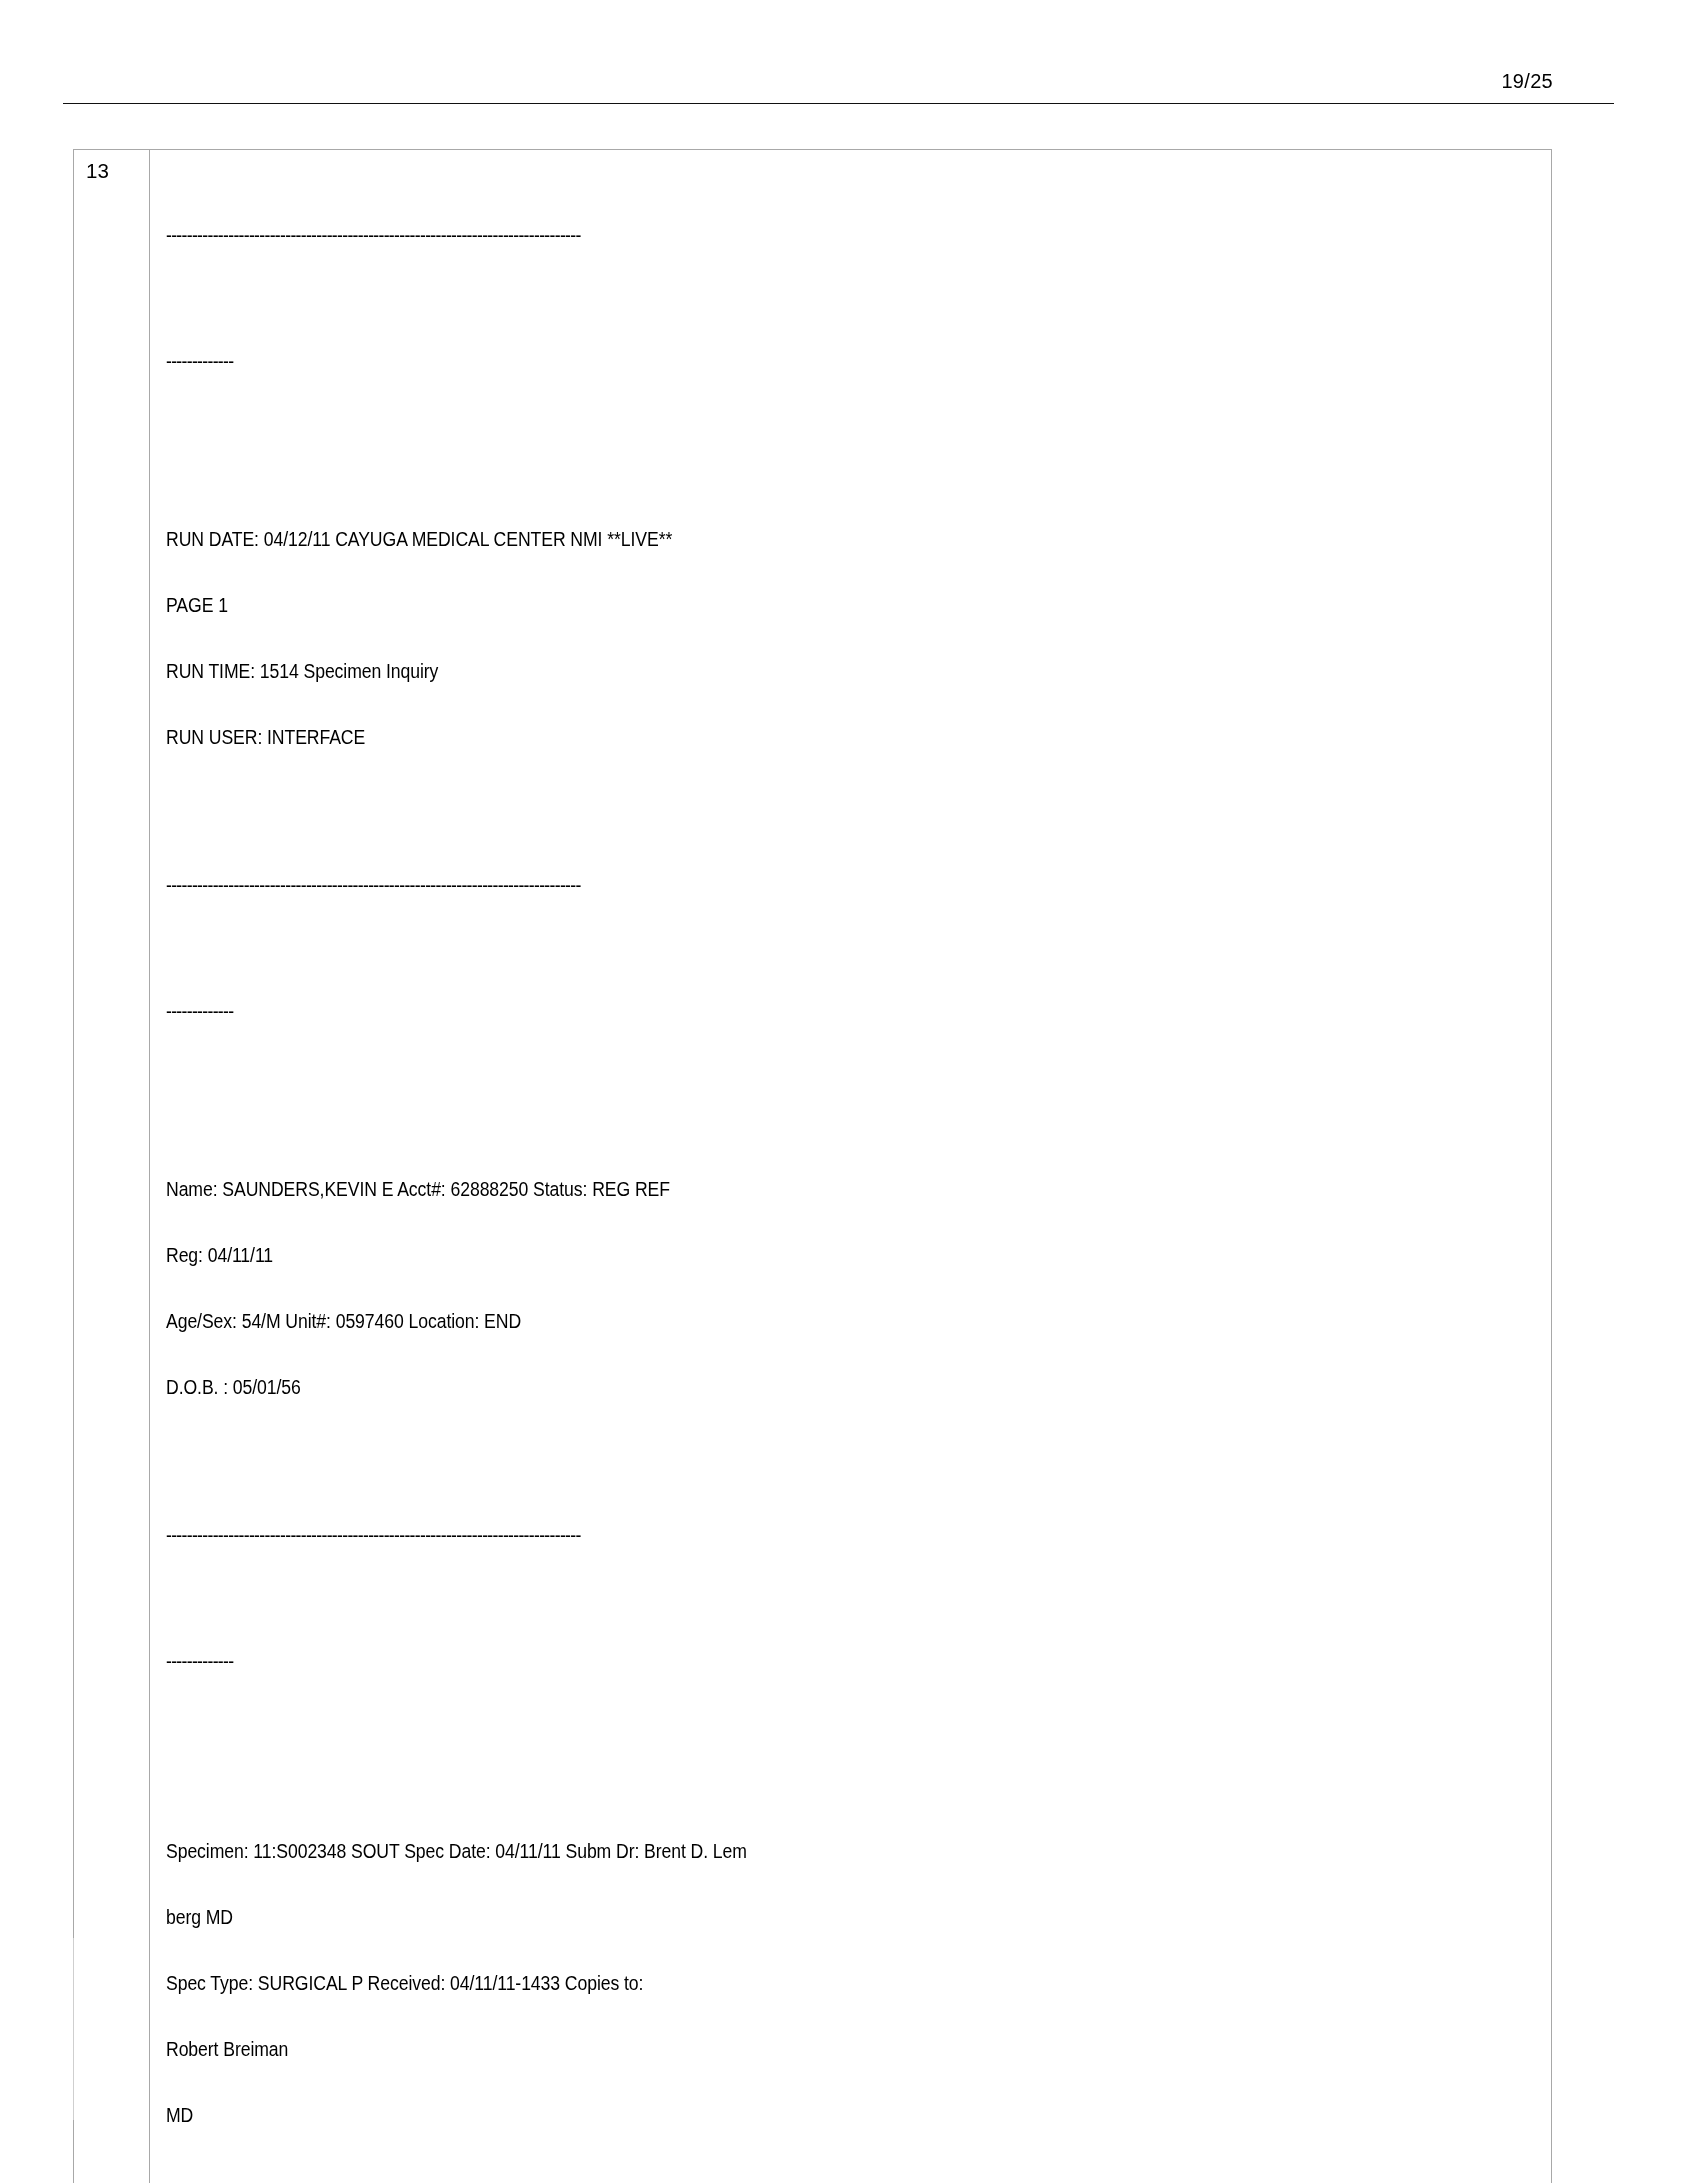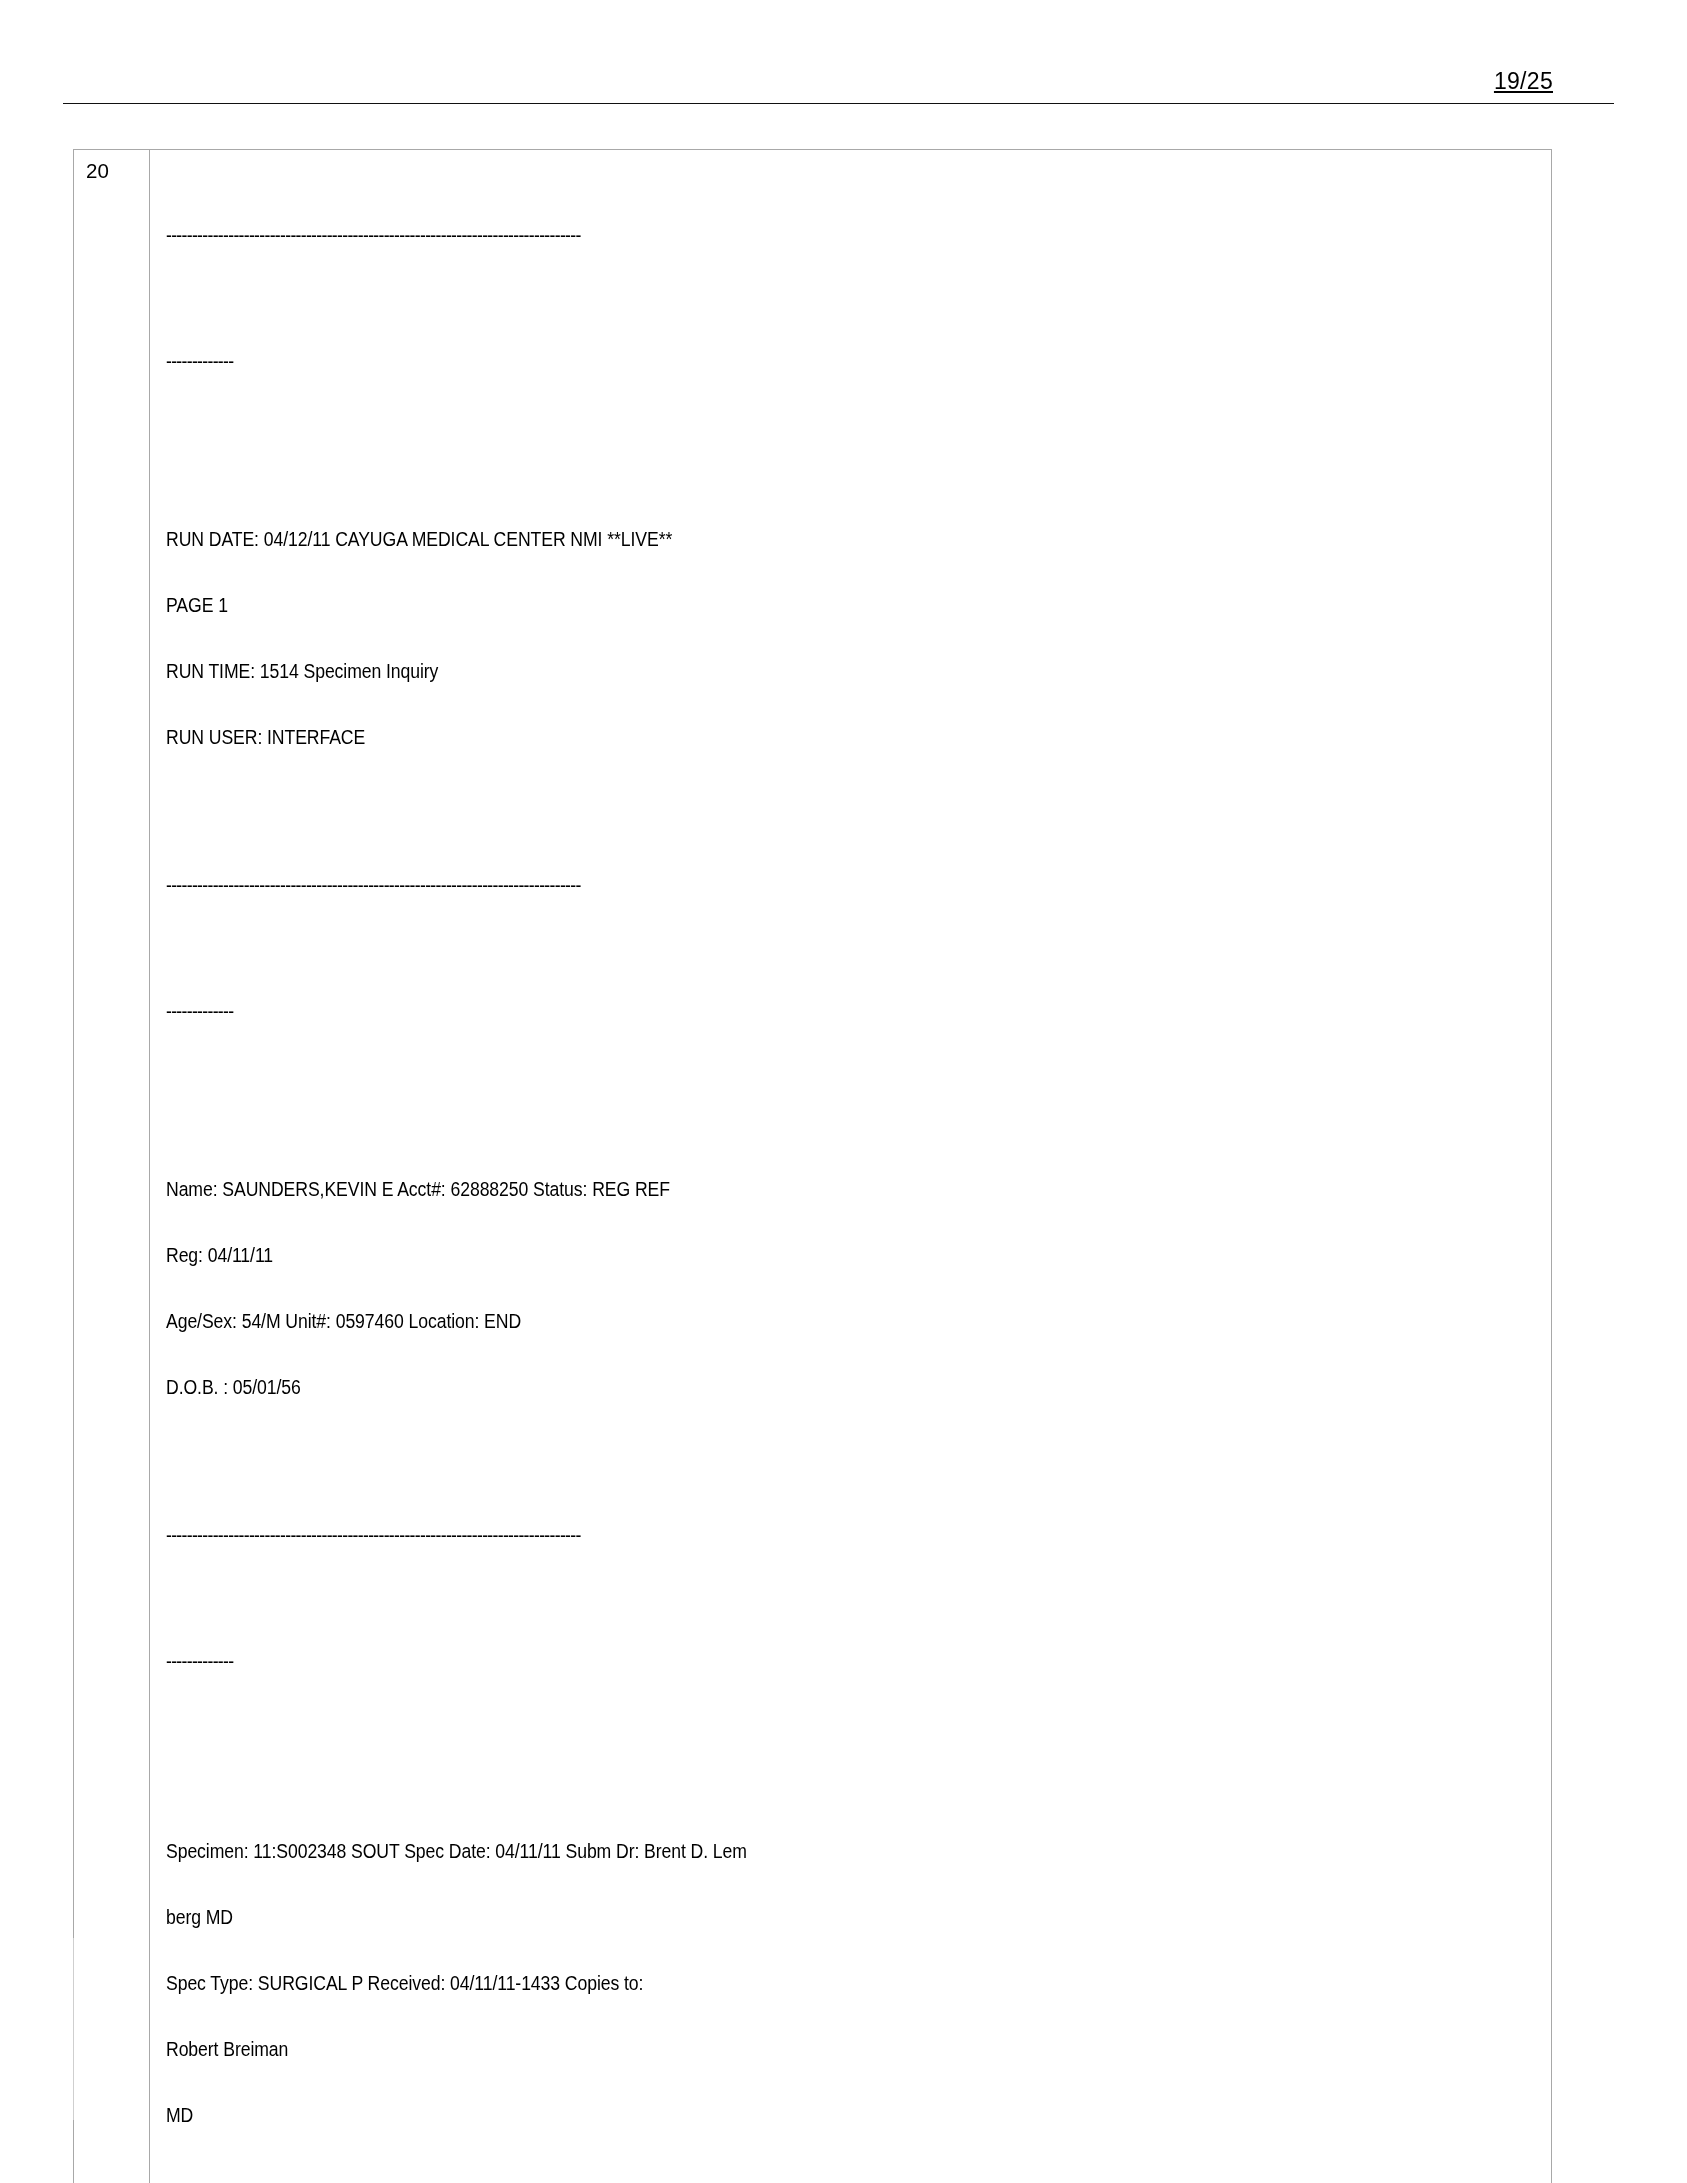--- a/index.html
+++ b/index.html
@@ -19,26 +19,25 @@
 
   
   .page-header {
     position: absolute;
     left: 63px;
     top: 66px;
     width: 1551px;
   }
   .page-number {
     text-align: right;
-    font-size: 23px;
+    font-size: 20px;
     line-height: 30px;
     letter-spacing: 0.3px;
     padding-right: 61px;
     color: #000;
-    text-decoration: underline;
   }
   .header-rule {
     margin-top: 6.6px;
     border-top: 1.3px solid #111111;
     width: 100%;
   }
 
   
   .doc-table {
     position: absolute;
@@ -108,21 +107,21 @@
 <div class="page-header">
   <div class="page-number">19/25</div>
   <div class="header-rule"></div>
 </div>
 
 <table class="doc-table">
   <tbody>
 
     <tr>
       <td class="col-num">
-        <span>20</span>
+        <span>13</span>
       </td>
       <td class="col-body">
 
         <div class="report">
 
           <div class="rule-line blk">--------------------------------------------------------------------------------</div>
           <div class="gap-s"></div>
           <div class="rule-line blk">-------------</div>
 
           <div class="gap-m"></div>

